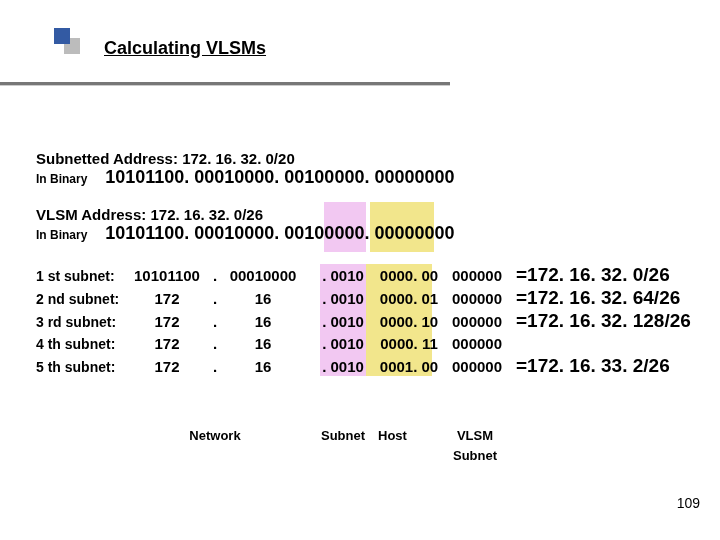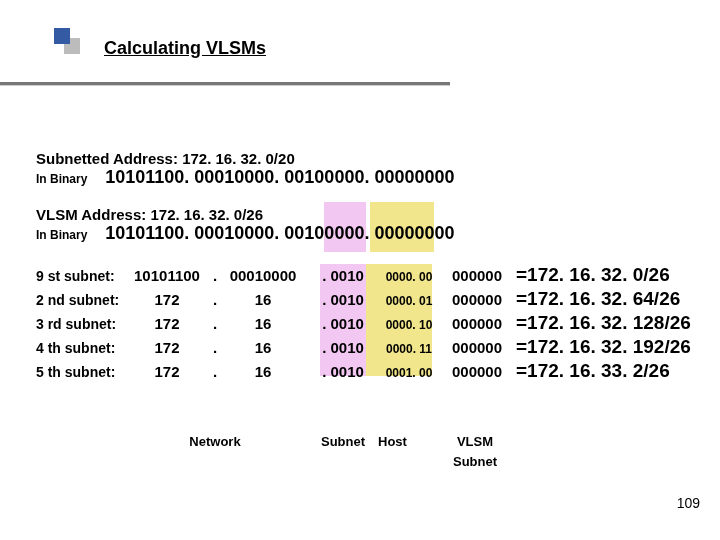--- a/index.html
+++ b/index.html
@@ -20,21 +20,21 @@
   .vlsm-block{position:relative;margin-bottom:20px;}
   .hl-pink{position:absolute;background:#f2c8f2;}
   .hl-yellow{position:absolute;background:#f2e68c;}
   .bin-line{position:relative;}
   .tbl{position:relative;}
   .row{display:flex;align-items:baseline;line-height:22px;}
   .c-lbl{width:92px;font-size:14px;font-weight:bold;}
   .c-oct{width:78px;text-align:center;font-size:15px;font-weight:bold;}
   .c-dot{width:18px;text-align:center;font-size:15px;font-weight:bold;}
   .c-sub{width:46px;text-align:center;font-size:15px;font-weight:bold;}
-  .c-vlsm{width:86px;text-align:center;font-size:12px;font-weight:bold;}
+  .c-vlsm{width:86px;text-align:center;font-size:15px;font-weight:bold;}
   .c-host{width:64px;text-align:left;font-size:15px;font-weight:bold;}
   .c-res{font-size:19px;font-weight:bold;}
   .hdr{display:flex;line-height:20px;margin-top:2px;}
   .hdr .c-lbl{font-weight:bold;}
   .hdr .lab{font-size:13px;font-weight:bold;text-align:center;margin-top:46px;}
   .pagenum{position:absolute;right:20px;bottom:29px;font-size:14px;}
 </style>
 </head>
 <body>
 
@@ -68,21 +68,21 @@
         &nbsp;&nbsp;
         <span class="bin b">10101100. 00010000. 00100000. 00000000</span>
       </div>
     </div>
 
     <div class="tbl">
       <div class="hl-pink" style="left:284px;top:0;width:46px;height:112px;"></div>
       <div class="hl-yellow" style="left:330px;top:0;width:66px;height:112px;"></div>
 
       <div class="row" style="position:relative">
-        <div class="c-lbl">9 st subnet:</div>
+        <div class="c-lbl">1 st subnet:</div>
         <div class="c-oct">10101100</div>
         <div class="c-dot">.</div>
         <div class="c-oct">00010000</div>
         <div class="c-dot"></div>
         <div class="c-sub">. 0010</div>
         <div class="c-vlsm">0000. 00</div>
         <div class="c-host">000000</div>
         <div class="c-res">=172. 16. 32. 0/26</div>
       </div>
       <div class="row" style="position:relative">
@@ -109,21 +109,20 @@
       </div>
       <div class="row" style="position:relative">
         <div class="c-lbl">4 th subnet:</div>
         <div class="c-oct">172</div>
         <div class="c-dot">.</div>
         <div class="c-oct">16</div>
         <div class="c-dot"></div>
         <div class="c-sub">. 0010</div>
         <div class="c-vlsm">0000. 11</div>
         <div class="c-host">000000</div>
-        <div class="c-res">=172. 16. 32. 192/26</div>
       </div>
       <div class="row" style="position:relative">
         <div class="c-lbl">5 th subnet:</div>
         <div class="c-oct">172</div>
         <div class="c-dot">.</div>
         <div class="c-oct">16</div>
         <div class="c-dot"></div>
         <div class="c-sub">. 0010</div>
         <div class="c-vlsm">0001. 00</div>
         <div class="c-host">000000</div>

